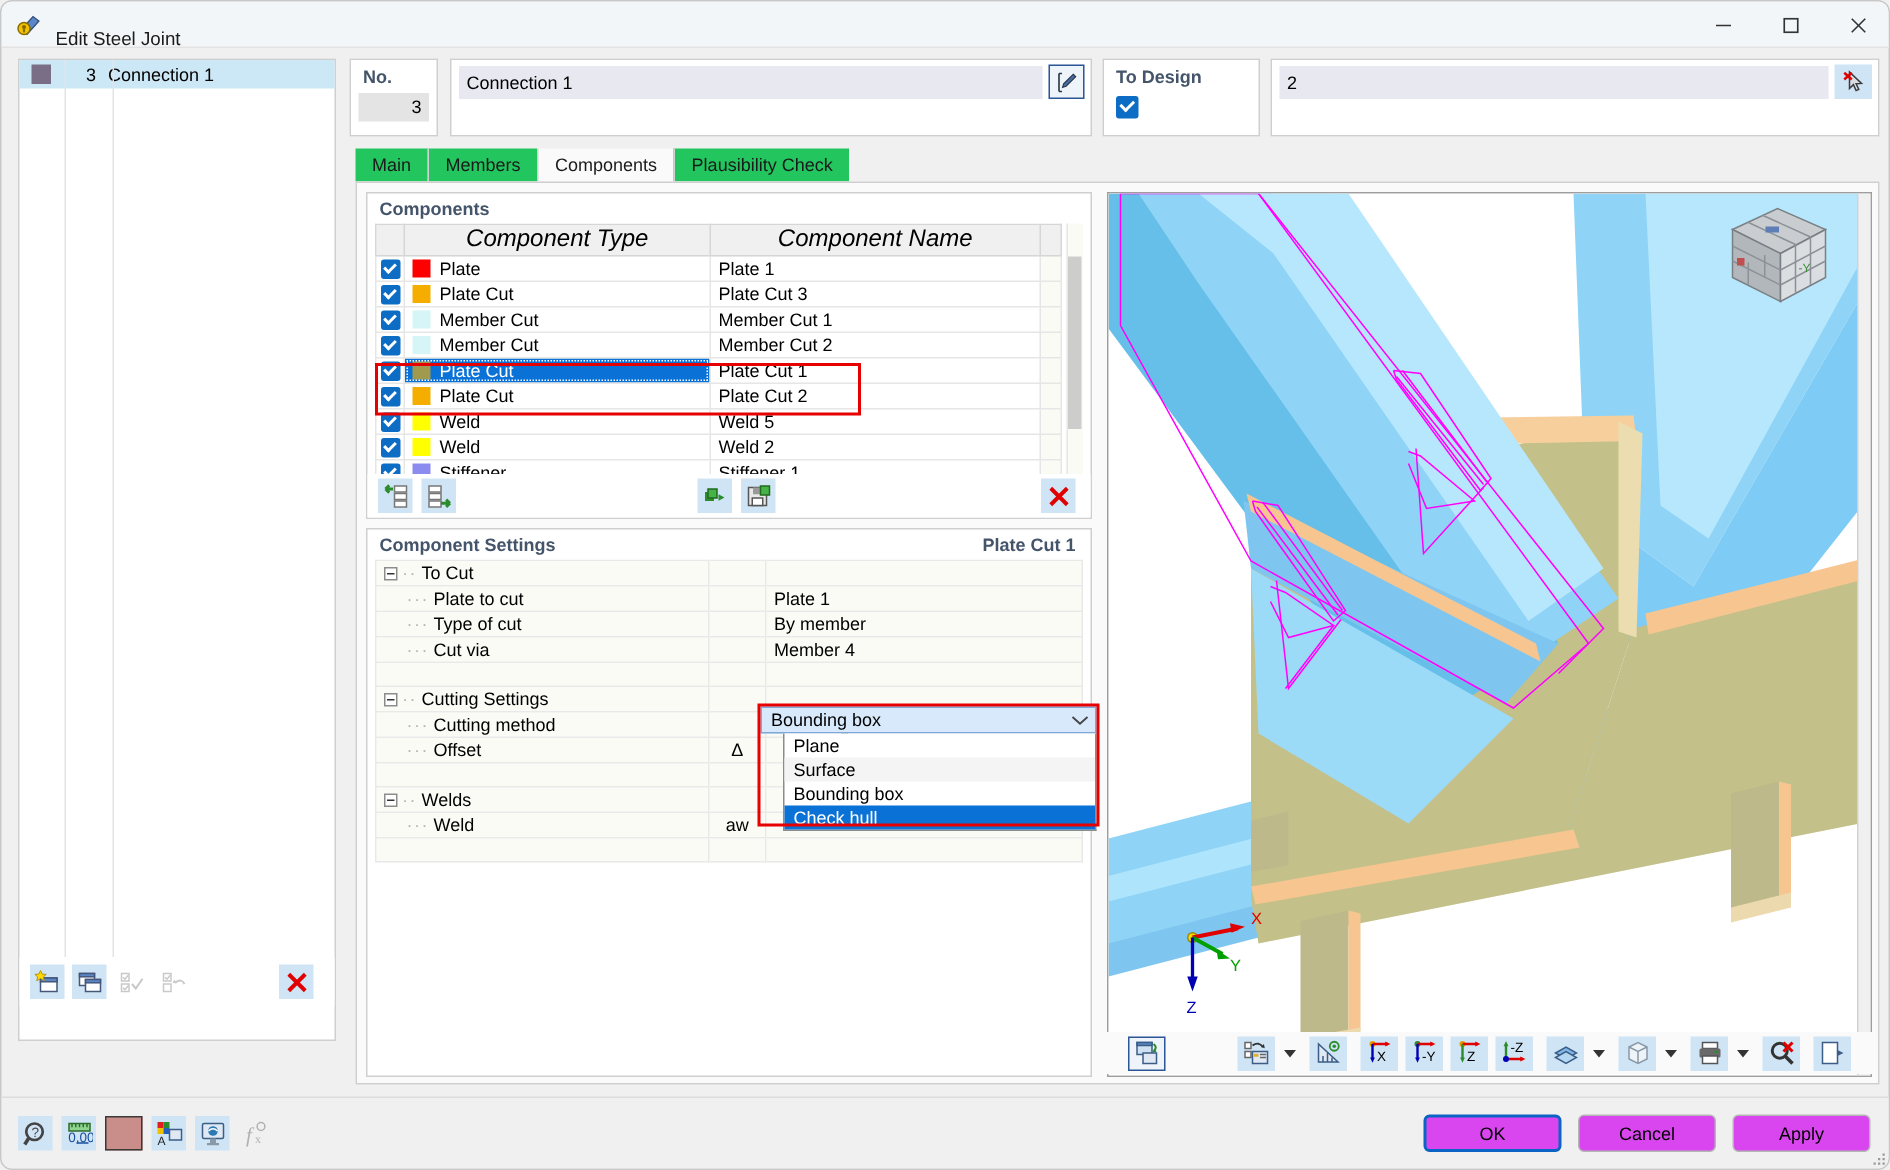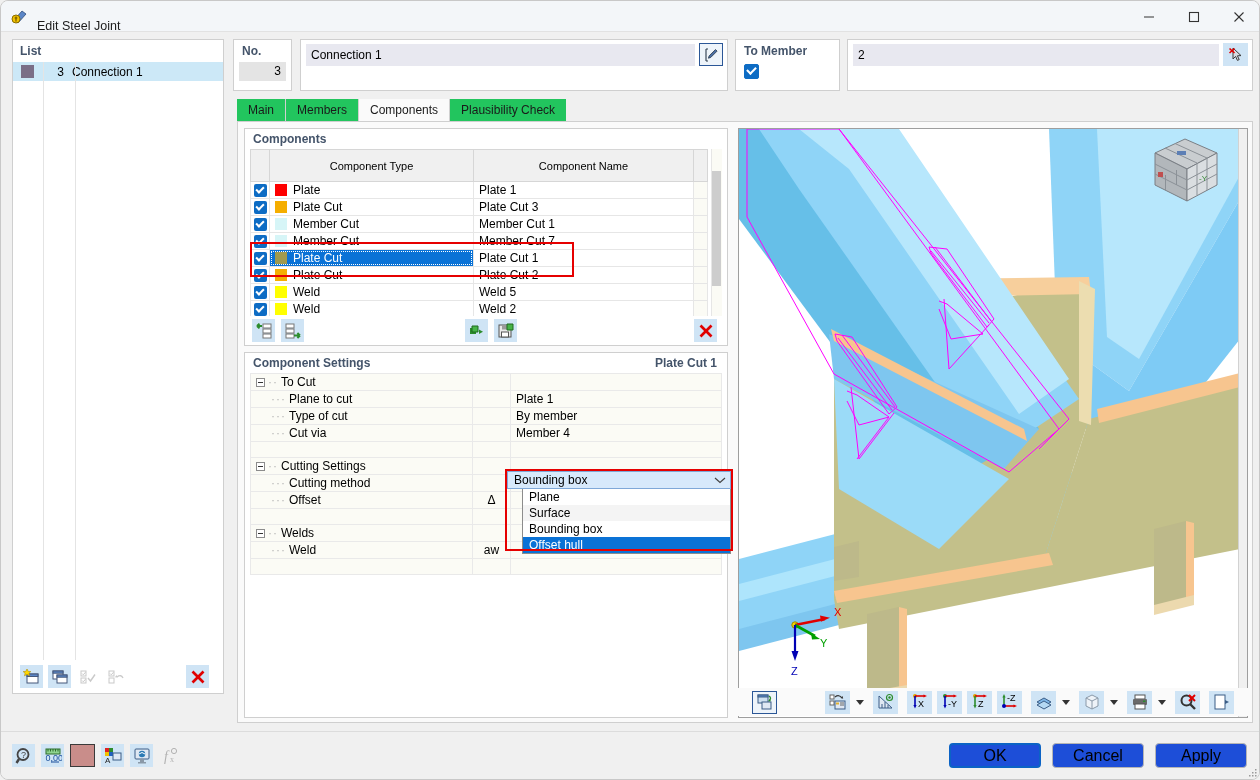--- a/index.html
+++ b/index.html
@@ -142,22 +142,22 @@
   .group-title {
     height:20px; padding-left:8px; display:flex; align-items:center;
     font-weight:bold; color:#44546a; font-size:12px;
     justify-content:space-between; padding-right:10px;
   }
   .group-title .right { font-weight:bold; color:#44546a; }
   .comp-group { left:6px; top:6px; width:484px; height:218px; }
 
   table.comp { border-collapse:collapse; width:100%; table-layout:fixed; font-size:12px; }
   table.comp th {
-    background:#f0f0f0; border:1px solid #d6d6d6; height:32px;
-    font-weight:normal; color:#000; font-size:11px;
+    background:#f0f0f0; border:1px solid #d6d6d6; height:20px;
+    font-weight:normal; color:#000; font-size:16px;font-style:italic;
   }
   table.comp td {
     border:1px solid #e6e6e6; height:16px; padding:0;
     background:#fbfbf5;
   }
   .cell-chk { text-align:center; background:#fff !important; }
   .chk-sm {
     width:13px; height:13px; background:#0d6cc4; border-radius:2px;
     display:inline-flex; align-items:center; justify-content:center; vertical-align:middle;
   }
@@ -247,21 +247,21 @@
   .bottombar {
     position:absolute; left:0; bottom:0; width:1260px; height:48px;
     background:#f0f0f0; border-top:1px solid #dcdcdc;
     display:flex; align-items:center;
   }
   .bb-left { display:flex; align-items:center; gap:6px; margin-left:11px; }
   .bb-swatch { width:25px; height:23px; background:#c98d8a; border:1px solid #3a3a3a; }
   .dlg-btns { margin-left:auto; margin-right:14px; display:flex; gap:11px; }
   .dlg-btn {
     width:92px; height:25px; border:1px solid #b5b5b5; border-radius:4px;
-    background:#1d4ed8; font-size:16px; color:#000;
+    background:#d946ef; font-size:12px; color:#000;
     display:flex; align-items:center; justify-content:center;
   }
   .dlg-btn.primary { border:2px solid #0b63c5; }
   .resize-grip { position:absolute; right:4px; bottom:3px; width:10px; height:10px; }
 </style>
 </head>
 <body>
 
 <div class="window">
 
@@ -289,21 +289,20 @@
       <div class="win-btn">
         <svg width="12" height="12" viewBox="0 0 12 12">
             <line x1="1.5" y1="1.5" x2="10.5" y2="10.5" stroke="#333" stroke-width="1.1"></line>
             <line x1="10.5" y1="1.5" x2="1.5" y2="10.5" stroke="#333" stroke-width="1.1"></line>
           </svg>
       </div>
     </div>
   </div>
 
   <div class="list-panel">
-    <div class="list-header">List</div>
     <div class="list-body">
       <div class="list-col-line" style="left:30px"></div>
       <div class="list-col-line" style="left:62px"></div>
       <div class="list-row">
         <span class="list-swatch"></span>
         <span class="list-num">3</span>
         <span>Connection 1</span>
       </div>
       <div class="list-toolbar">
         <div class="tbtn">
@@ -360,21 +359,21 @@
       <div class="name-edit-btn">
         <svg width="16" height="16" viewBox="0 0 16 16">
           <path d="M3 2 H5 M3 2 V14 M3 14 H5" stroke="#2b3a4a" fill="none" stroke-width="1.1"></path>
           <path d="M12.5 2.5 l1.6 1.6 l-6.4 6.4 l-2.3 .7 l.7 -2.3 z" fill="#4a6fa5" stroke="#2b3a4a" stroke-width=".8"></path>
         </svg>
       </div>
     </div>
   </div>
 
   <div class="fld design-field">
-    <div class="fld-label">To Member</div>
+    <div class="fld-label">To Design</div>
     <div class="design-check"><span class="chk"></span></div>
   </div>
 
   <div class="fld nodes-field">
     <div class="nodes-row">
       <input class="nodes-input" value="2" style="">
       <div class="nodes-pick-btn">
         <svg width="18" height="18" viewBox="0 0 18 18">
           <path d="M6 2 L6 13 L8.6 10.4 L10.4 14.4 L12.2 13.6 L10.4 9.8 L14 9.6 Z" fill="#d8dde3" stroke="#3b3b3b" stroke-width="1"></path>
           <line x1="2.5" y1="2.5" x2="7.5" y2="7" stroke="#e00000" stroke-width="1.6"></line>
@@ -456,21 +455,21 @@
                 </tr>
                 <tr>
                   <td class="cell-chk"><span class="chk-sm"></span></td>
                   <td>
                     <div class="type-cell">
                       <span class="sw" style="background:#d6f5f7"></span>
                       <span>Member Cut</span>
                     </div>
                   </td>
                   <td>
-                    <div class="name-cell"><span>Member Cut 7</span></div>
+                    <div class="name-cell"><span>Member Cut 2</span></div>
                   </td>
                   <td></td>
                 </tr>
                 <tr class="sel">
                   <td class="cell-chk"><span class="chk-sm"></span></td>
                   <td>
                     <div class="type-cell">
                       <span class="sw" style="background:#a09a4e"></span>
                       <span>Plate Cut</span>
                     </div>
@@ -605,21 +604,21 @@
                     <span>To Cut</span>
                   </div>
                 </td>
                 <td></td>
                 <td></td>
               </tr>
               <tr>
                 <td>
                   <div class="cs-node cs-indent">
                     <span class="cs-dots">···</span>
-                    <span>Plane to cut</span>
+                    <span>Plate to cut</span>
                   </div>
                 </td>
                 <td class="cs-sym"><span></span></td>
                 <td>
                   <div class="cs-val"><span>Plate 1</span></div>
                 </td>
               </tr>
               <tr>
                 <td>
                   <div class="cs-node cs-indent">
@@ -734,21 +733,21 @@
             <div class="dd-item">
               <span>Plane</span>
             </div>
             <div class="dd-item alt">
               <span>Surface</span>
             </div>
             <div class="dd-item">
               <span>Bounding box</span>
             </div>
             <div class="dd-item hi">
-              <span>Offset hull</span>
+              <span>Check hull</span>
             </div>
           </div>
       </div>
       <div class="red-box" style="left:260px; top:116px; width:228px; height:82px;"></div>
     </div>
 
     <div class="viewport">
       <div class="vp-scene">
         <svg width="501" height="588" viewBox="0 0 501 588" style="position:absolute;left:0;top:0;">
           <rect x="0" y="0" width="501" height="588" fill="#ffffff"></rect>

